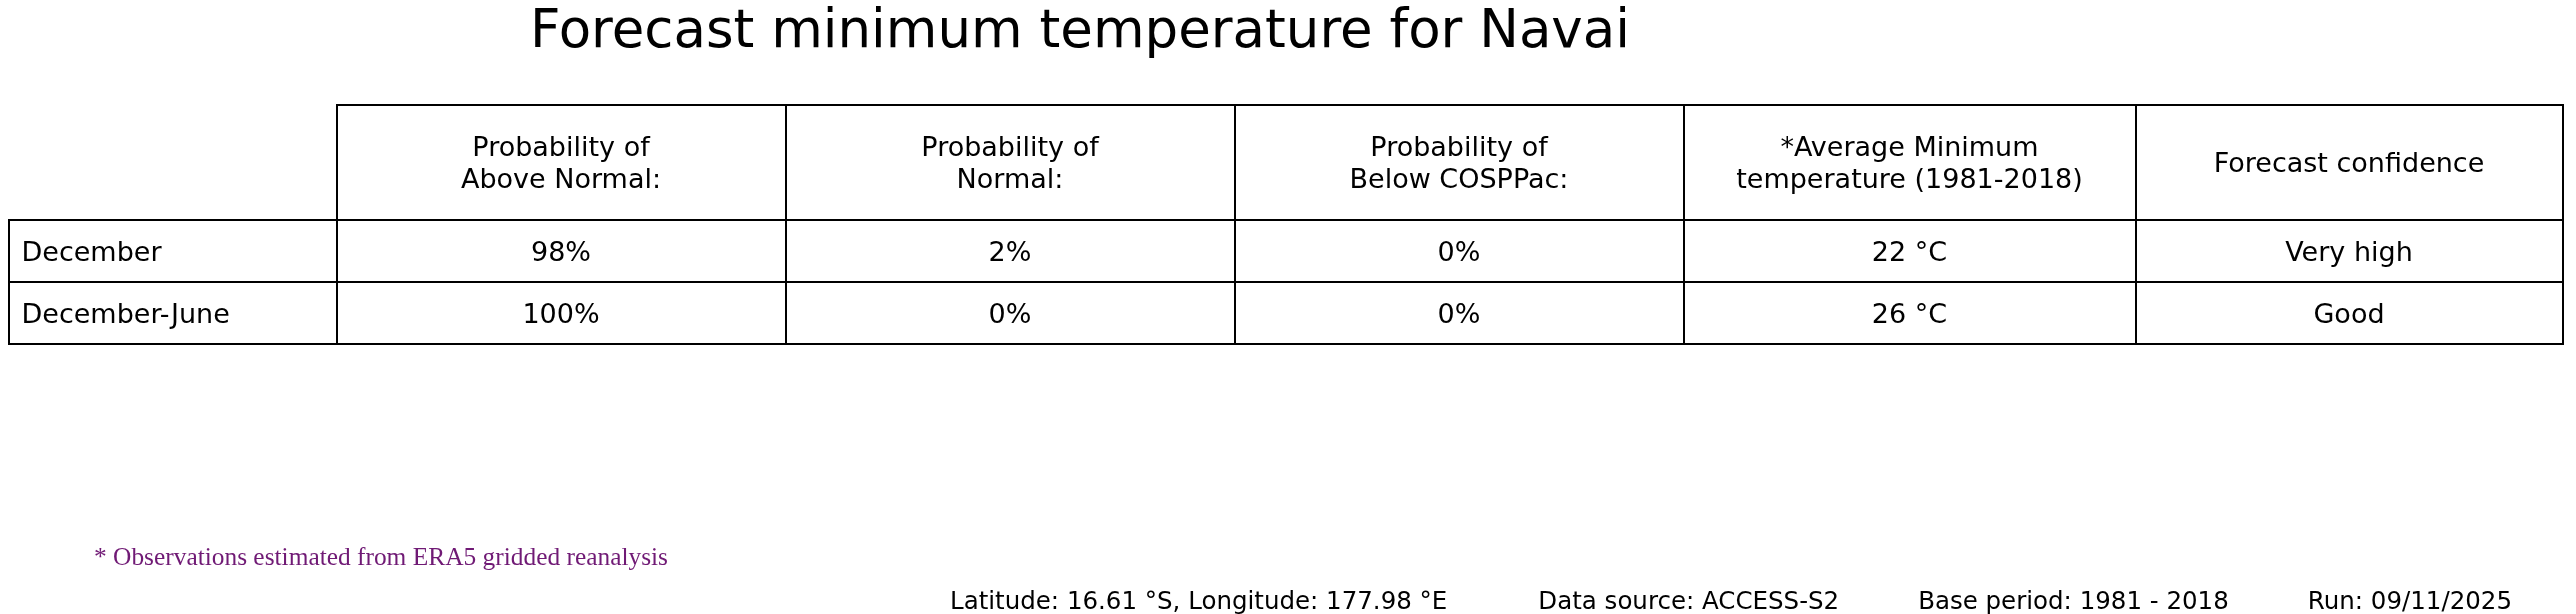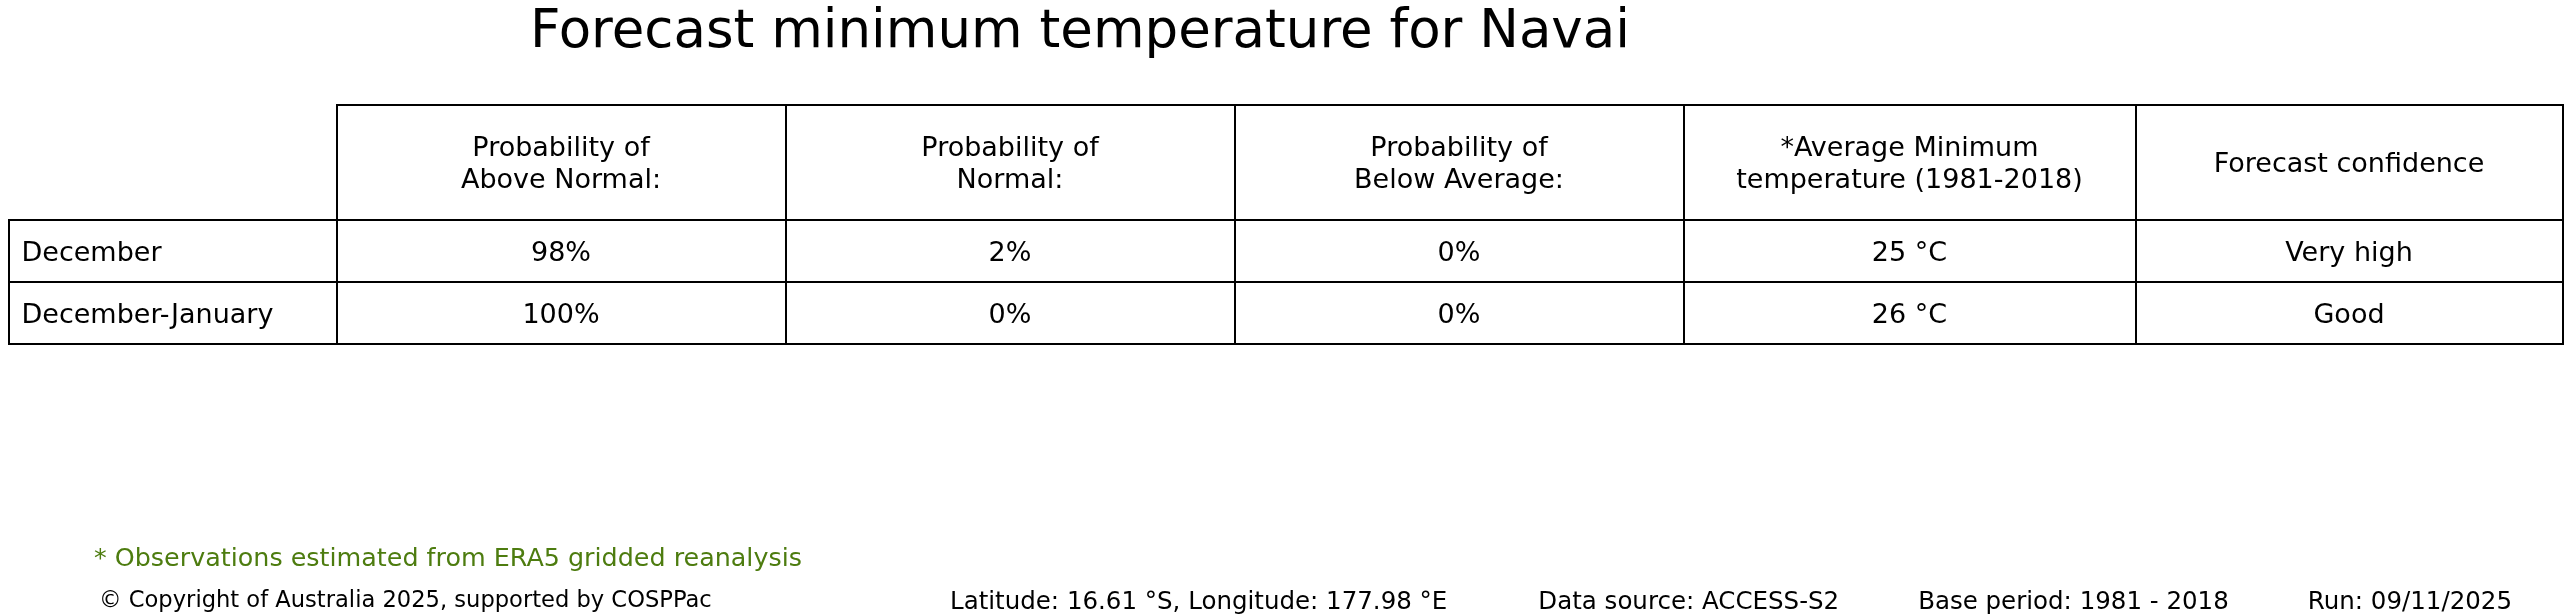--- a/index.html
+++ b/index.html
@@ -78,21 +78,22 @@
     padding-left: 12px;
   }
 
   .hdr-line { display: block; }
 
   .footnote {
     position: absolute;
     left: 94px;
     top: 542px;
     font-size: 25.4px;
-    color: #4d7c0f;
+    color: #701a75;
+    font-family: Liberation Serif, serif;
   }
 
   .footer-row {
     position: absolute;
     left: 0;
     top: 586px;
     width: 2576px;
     height: 28px;
   }
   .copyright {
@@ -137,51 +138,50 @@
         <th>
           <span class="hdr-line">Probability of</span>
           <span class="hdr-line">Above Normal:</span>
         </th>
         <th>
           <span class="hdr-line">Probability of</span>
           <span class="hdr-line">Normal:</span>
         </th>
         <th>
           <span class="hdr-line">Probability of</span>
-          <span class="hdr-line">Below Average:</span>
+          <span class="hdr-line">Below COSPPac:</span>
         </th>
         <th>
           <span class="hdr-line">*Average Minimum</span>
           <span class="hdr-line">temperature (1981-2018)</span>
         </th>
         <th>Forecast confidence</th>
       </tr>
     </thead>
     <tbody>
       <tr>
         <td class="month">December</td>
         <td>98%</td>
         <td>2%</td>
         <td>0%</td>
-        <td>25 °C</td>
+        <td>22 °C</td>
         <td>Very high</td>
       </tr>
       <tr>
-        <td class="month">December-January</td>
+        <td class="month">December-June</td>
         <td>100%</td>
         <td>0%</td>
         <td>0%</td>
         <td>26 °C</td>
         <td>Good</td>
       </tr>
     </tbody>
   </table>
 </div>
 
 <div class="footnote">* Observations estimated from ERA5 gridded reanalysis</div>
 
 <div class="footer-row">
-  <div class="copyright">© Copyright of Australia 2025, supported by COSPPac</div>
   <div class="footer-items">
     <span class="fitem">Latitude: 16.61 °S, Longitude: 177.98 °E</span><span class="fgap-1"></span><span class="fitem">Data source: ACCESS-S2</span><span class="fgap-2"></span><span class="fitem">Base period: 1981 - 2018</span><span class="fgap-3"></span><span class="fitem">Run: 09/11/2025</span><span class="fgap-4"></span><span class="fitem">Issued: 10/11/2025</span>
   </div>
 </div>
 
 
 </body></html>

